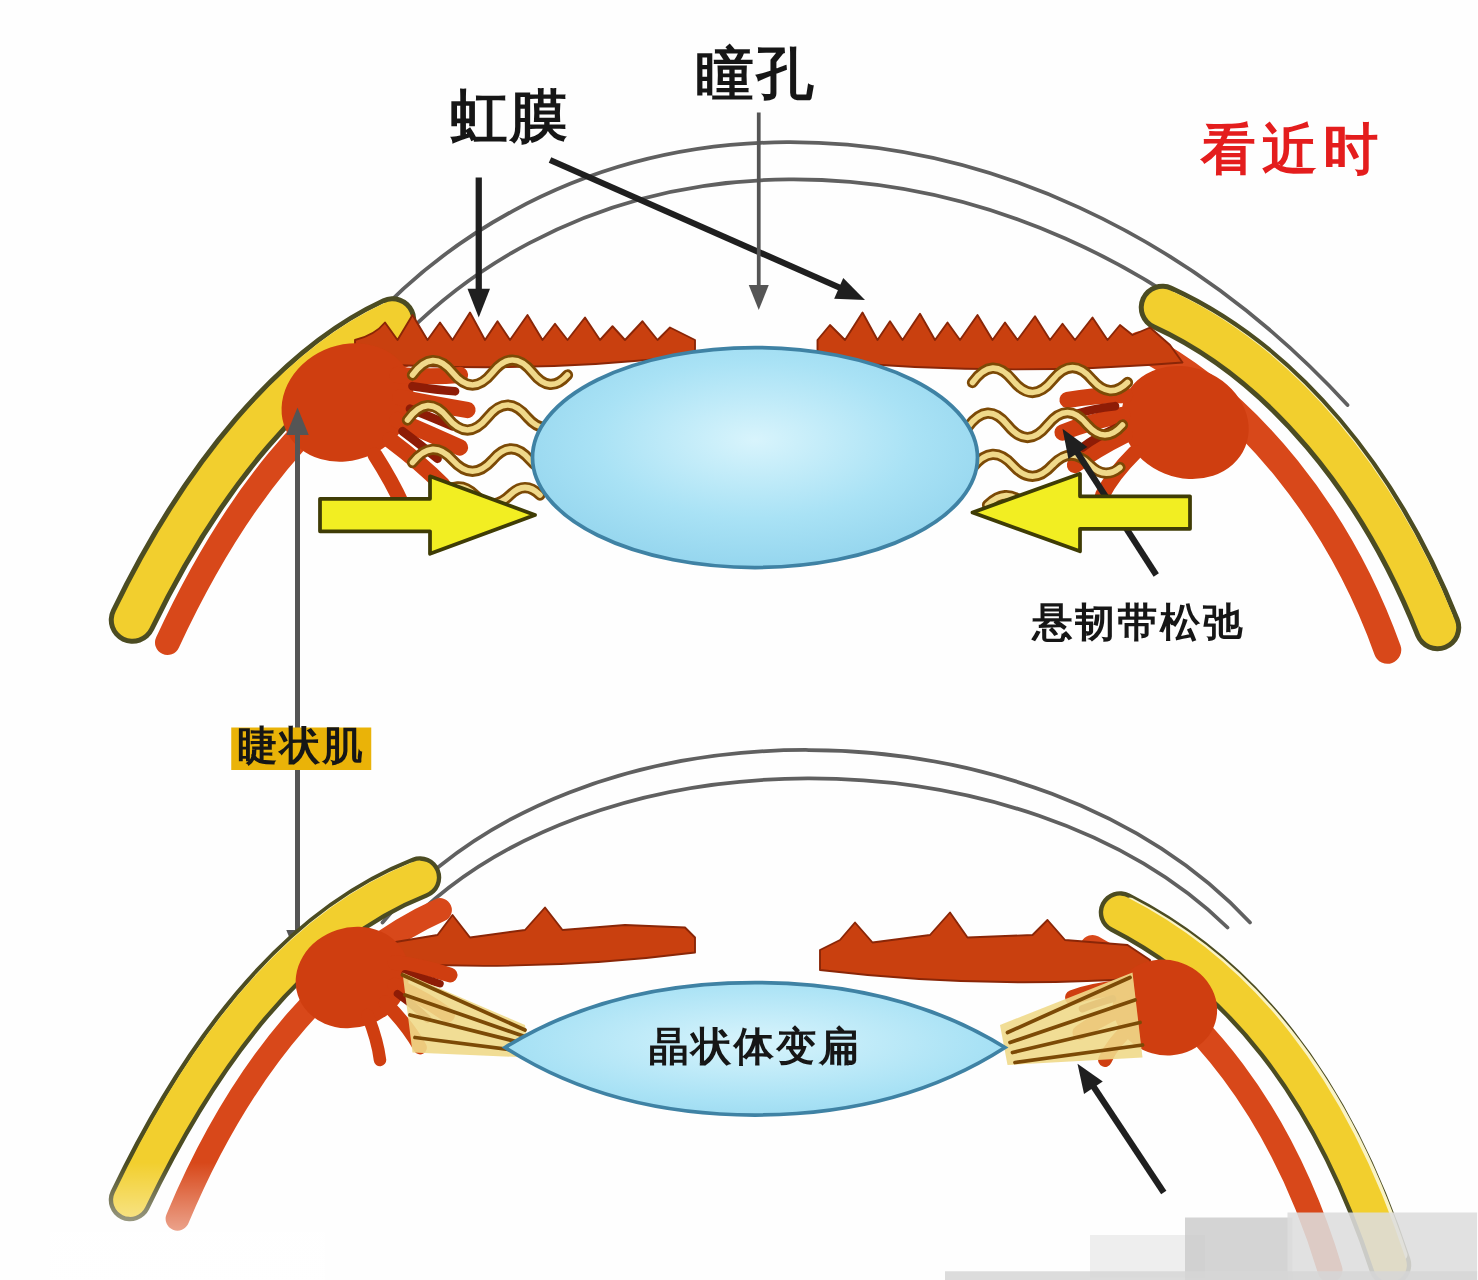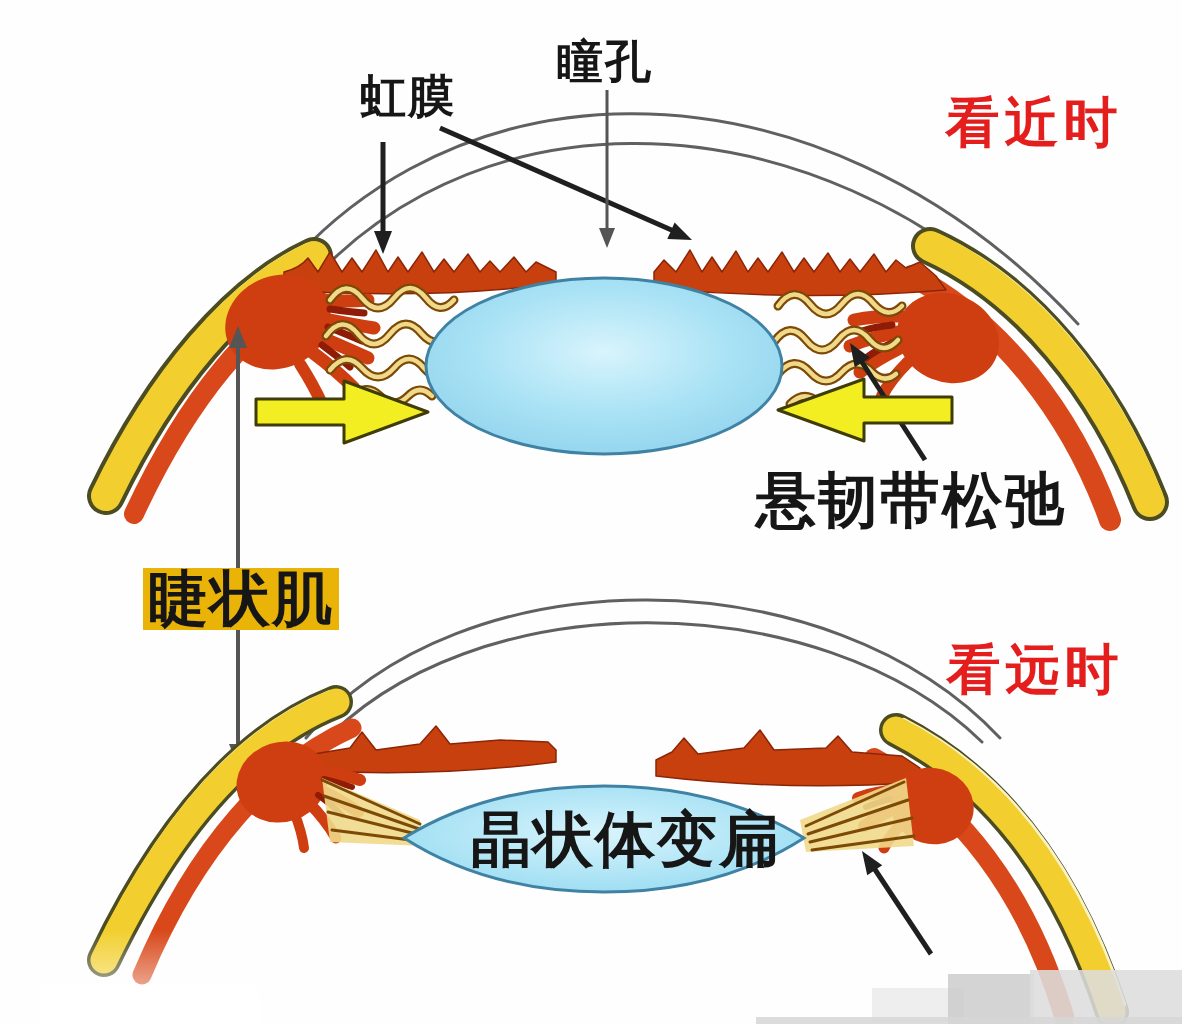--- a/index.html
+++ b/index.html
@@ -1,23 +1,23 @@
 <!DOCTYPE html>
 <html style="--background: #fefefe; --label-black: #161616; --red-text: #e41d1d; --cornea-gray: #606060; --pointer-black: #1f1f1f; --pointer-gray: #555555; --band-outline: #4c4c22; --sclera-yellow: #f2cf2e; --sclera-pale: #f9f3c6; --choroid-red: #d8481a; --ciliary-red: #cf3e10; --ciliary-dark: #8e1c06; --iris-red: #c9400f; --iris-edge: #8a2607; --fiber-dark: #7c4a06; --fiber-light: #f0d98a; --lens-stroke: #3f82a4; --lens-core: #d8f4fc; --lens-mid: #a9e2f5; --lens-deep: #8fd2ec; --arrow-yellow: #f2ee22; --arrow-outline: #3f3c05; --watermark-light: #ededed; --watermark-mid: #c9c9c9; --watermark-soft: #dddddd; --watermark-strip: #d6d6d6;"><head>
 <meta charset="utf-8">
 <style>
   html,body{margin:0;padding:0;background:#fff;}
   .stage{position:relative;width:1182px;height:1024px;background:var(--background,#fff);overflow:hidden;
-         font-family:Liberation Serif, serif;}
+         font-family:Liberation Mono, monospace;}
   .stage svg{position:absolute;left:0;top:0;z-index:1;}
   .lbl{position:absolute;z-index:2;transform:translate(-50%,-50%);font-weight:bold;
        color:var(--label-black,#161616);white-space:nowrap;line-height:1;letter-spacing:2px;}
   .lbl.big{font-size:46px;}
-  .lbl.mid{font-size:60px;text-align:center;}
-  .lbl.red{font-size:54px;color:var(--red-text,#e41d1d);letter-spacing:5px;}
+  .lbl.mid{font-size:32px;text-align:center;}
+  .lbl.red{font-size:44px;color:var(--red-text,#e41d1d);letter-spacing:5px;}
   .lbl.whitebg{background:#eab308;padding:1px 5px;}
   .wm{position:absolute;z-index:3;}
   
   .cornea{fill:none;stroke:var(--cornea-gray);stroke-width:3;stroke-linecap:round;}
   .band{fill:none;stroke-linecap:round;}
   .band-outline{stroke:var(--band-outline);}
   .band-yellow{stroke:var(--sclera-yellow);}
   .band-pale{stroke:var(--sclera-pale);}
   .band-red{stroke:var(--choroid-red);}
   .iris{fill:var(--iris-red);stroke:var(--iris-edge);stroke-width:1.5;stroke-linejoin:round;}
@@ -235,21 +235,20 @@
     <line class="ptr" stroke-width="5" x1="931" y1="954" x2="870" y2="862"></line>
     <polygon class="ptr-head" points="0,0 -9,23 9,23" transform="translate(862,851) rotate(-33.6)"></polygon>
   </g>
 </svg>
 
 <div class="lbl big" style="left:408px;top:97px">虹膜</div>
 <div class="lbl big" style="left:605px;top:62px">瞳孔</div>
 <div class="lbl red" style="left:1034px;top:123px">看近时</div>
 <div class="lbl mid" style="left:911px;top:501px">悬韧带松弛</div>
 <div class="lbl mid whitebg" style="left:241px;top:599px">睫状肌</div>
-<div class="lbl red" style="left:1035px;top:670px">看远时</div>
-<div class="lbl mid" style="left:626px;top:840px">晶状体变扁</div>
+<div class="lbl mid" style="left:604px;top:840px">晶状体变扁</div>
 
 <div class="wm" style="left:872px;top:988px;width:92px;height:34px;background:var(--watermark-light);opacity:.92"></div>
 <div class="wm" style="left:948px;top:974px;width:86px;height:50px;background:var(--watermark-mid);opacity:.8"></div>
 <div class="wm" style="left:1030px;top:970px;width:152px;height:54px;background:var(--watermark-soft);opacity:.88"></div>
 <div class="wm" style="left:756px;top:1017px;width:426px;height:7px;background:var(--watermark-strip);opacity:.85"></div>
 
 </div>
 
 </body></html>

